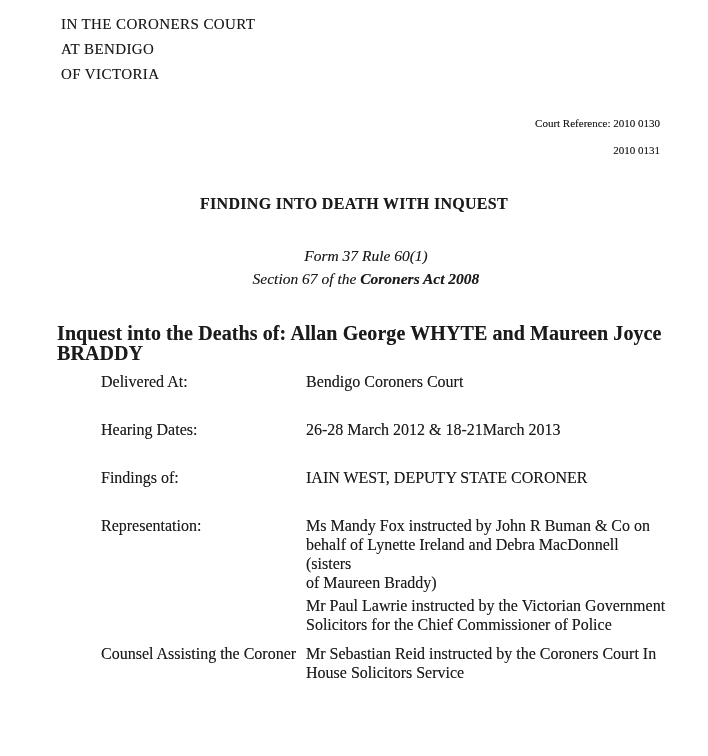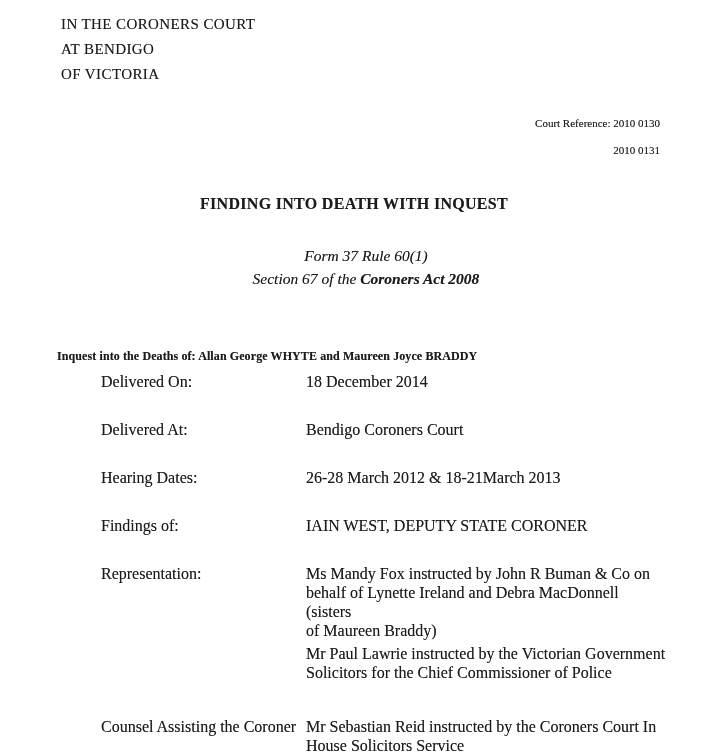--- a/index.html
+++ b/index.html
@@ -61,25 +61,24 @@
     padding-left: 24px;
   }
   .form-block .act {
     font-weight: 700;
   }
   
   .inquest-line {
     position: absolute;
     left: 57px;
     top: 323px;
-    font-size: 12px;
+    font-size: 20px;
     font-weight: 700;
     line-height: 20px;
     letter-spacing: 0.1px;
-    margin-top: 23px;
   }
   
   .details {
     position: absolute;
     left: 101px;
     top: 372px;
     width: 566px;
     font-size: 16px;
     line-height: 19px;
   }
@@ -88,21 +87,21 @@
     margin-bottom: 29px;
   }
   .row .label {
     width: 205px;
     flex-shrink: 0;
   }
   .row .value {
     flex: 1;
   }
   .row-rep {
-    margin-bottom: 35px;
+    margin-bottom: 10px;
   }
   .para + .para {
     margin-top: 4px;
   }
 </style>
 </head>
 <body>
 
 <div class="page">
 
@@ -121,24 +120,20 @@
 
   <div class="form-block">
     <div>Form 37 Rule 60(1)</div>
     <div><span>Section 67 of the </span><span class="act">Coroners Act 2008</span></div>
   </div>
 
   <div class="inquest-line">Inquest into the Deaths of: Allan George WHYTE and Maureen Joyce BRADDY</div>
 
   <div class="details">
 
-    <div class="row">
-      <div class="label">Delivered On:</div>
-      <div class="value">18 December 2014</div>
-    </div>
 
     <div class="row">
       <div class="label">Delivered At:</div>
       <div class="value">Bendigo Coroners Court</div>
     </div>
 
     <div class="row">
       <div class="label">Hearing Dates:</div>
       <div class="value">26-28 March 2012 &amp; 18-21March 2013</div>
     </div>

